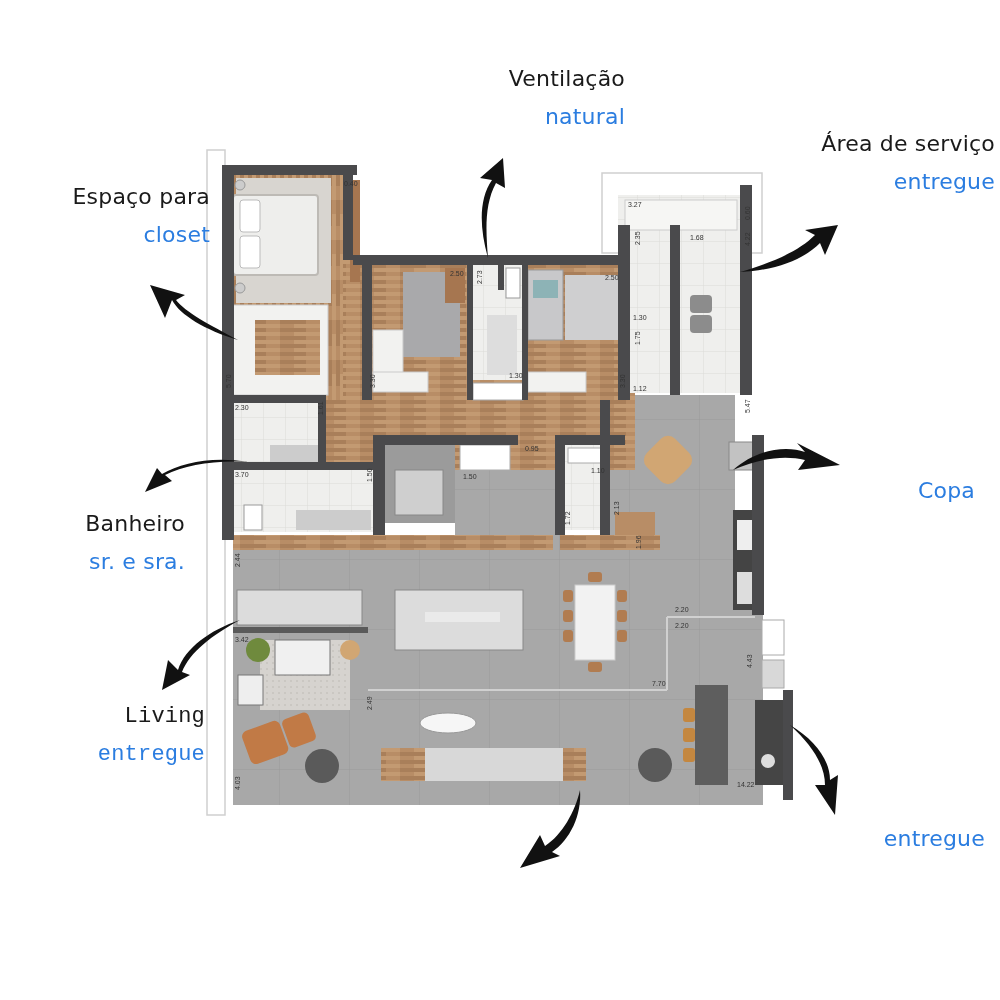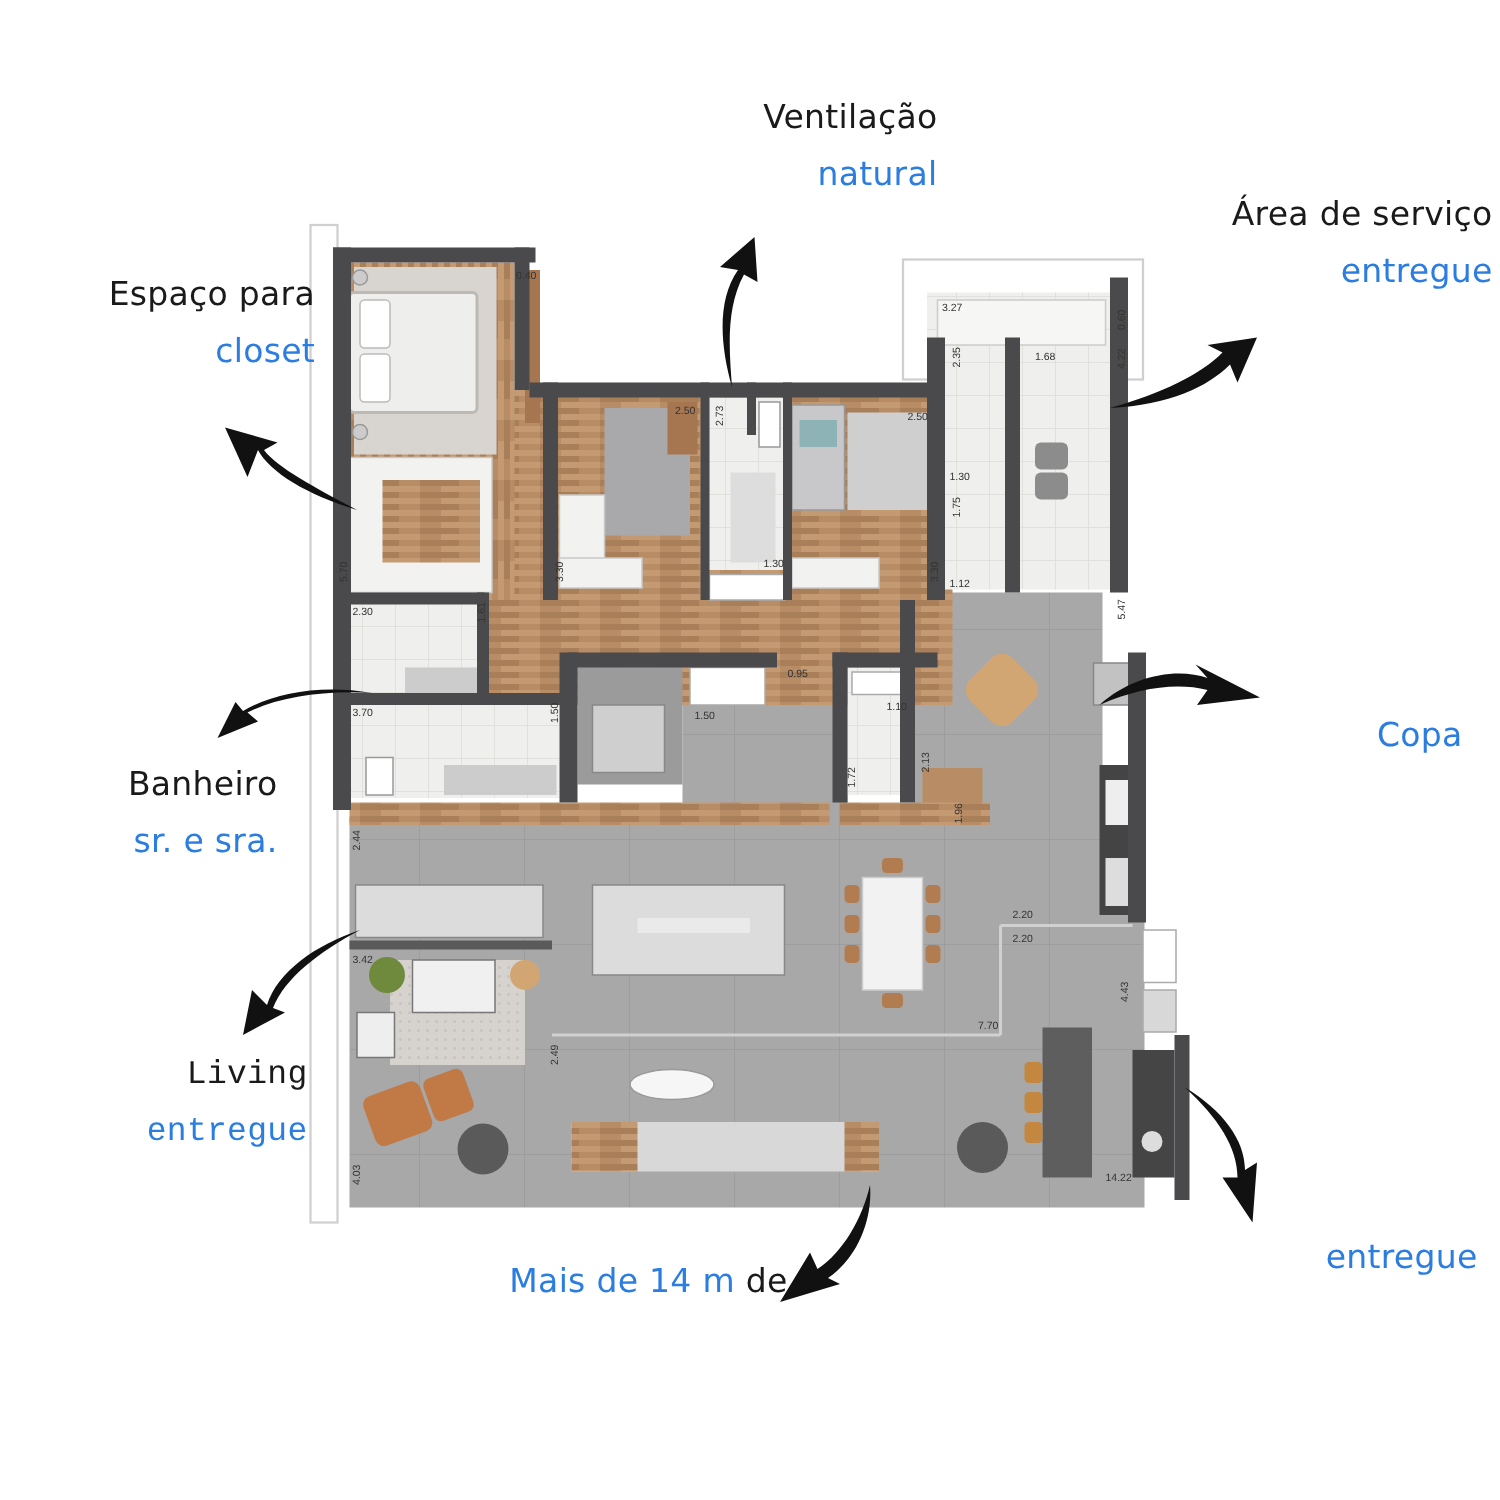--- a/index.html
+++ b/index.html
@@ -255,18 +255,17 @@
   <span class="line">Banheiro</span>
   <span class="hl">sr. e sra.</span>
 </div>
 
 <div class="label" style="left:40px;top:698px;width:165px;font-family:Liberation Mono, monospace;">
   <span class="line">Living</span>
   <span class="hl">entregue</span>
 </div>
 
 <div class="label" style="left:235px;top:836px;width:290px;">
-  <span class="line"><span style="color:#2b7de0">Mais de 14 m</span><span> de</span></span>
 </div>
 
 <div class="label" style="left:735px;top:820px;width:250px;">
   <span class="hl">entregue</span>
 </div>
 
 </body></html>

